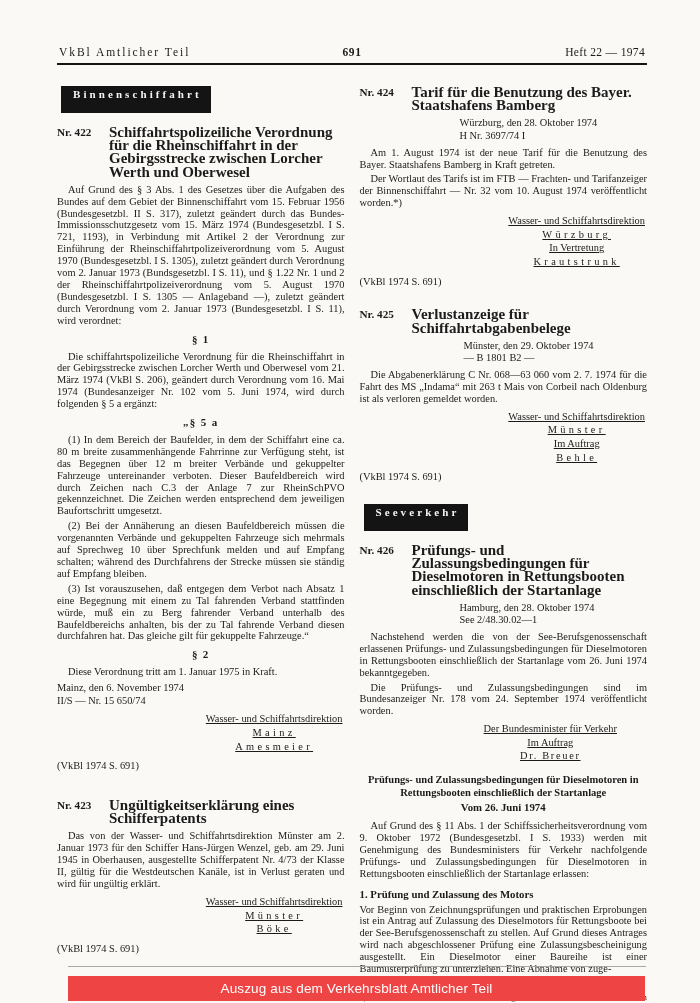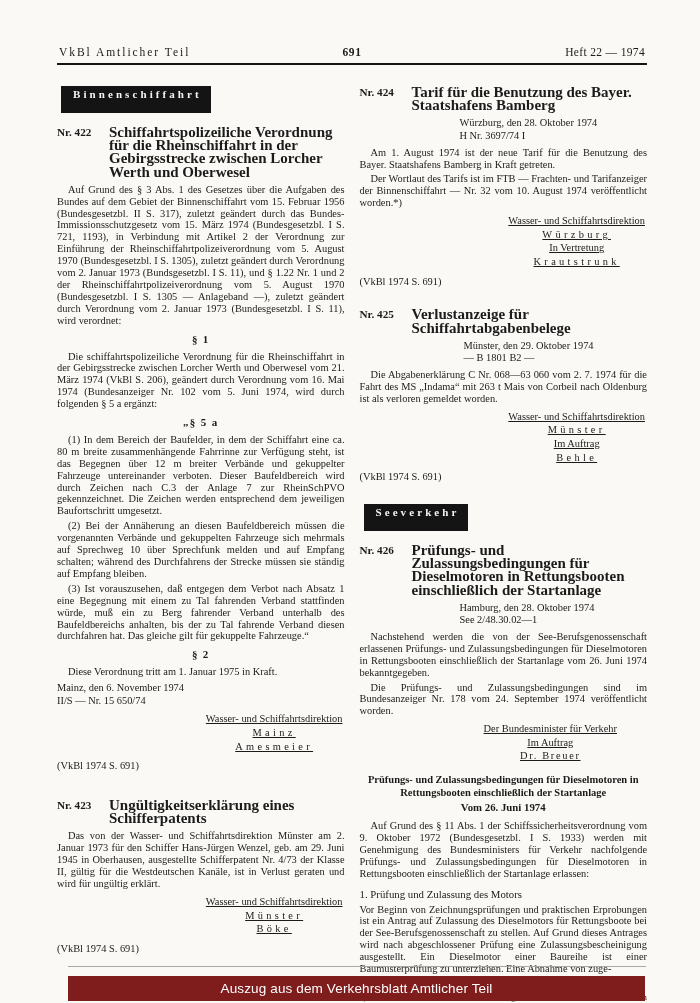--- a/index.html
+++ b/index.html
@@ -26,27 +26,27 @@
   .date-block{margin:4px 0 4px;line-height:12.6px;text-align:left;}
   .db-mid{margin-left:100px;}
   .db-center{margin-left:104px;width:max-content;text-align:left;}
   .sig{width:max-content;max-width:100%;margin:5px 2px 5px auto;text-align:center;line-height:13.6px;text-decoration:underline;}
   .sp{letter-spacing:.32em;}
   .sp-sm{letter-spacing:.16em;}
   .ref{text-align:left;margin:7px 0 0;}
   .gap-lg{margin-top:27px;}
   .reg-heading{font-weight:bold;text-align:center;font-size:10.5px;line-height:12.6px;margin:11px 2px 2px;}
   .reg-date{font-weight:bold;text-align:center;font-size:10.8px;margin:3px 0 6px;}
-  .sub-heading{font-weight:normal;text-align:left;font-size:10.8px;margin:9px 0 3px;}
+  .sub-heading{font-weight:bold;text-align:left;font-size:10.8px;margin:9px 0 3px;}
   .fn-sep{width:132px;border:none;border-top:1.5px solid #3a3a3a;margin:11px 0 5px 0;}
   .footnote{display:flex;font-size:8.8px;line-height:10.2px;text-align:justify;}
   .fn-marker{width:16px;flex:none;font-weight:bold;}
   .fn-text{flex:1;}
   .footer-rule{position:absolute;left:68px;width:578px;top:966px;border:none;border-top:1px solid #a9a7a2;margin:0;}
-  .footer-bar{position:absolute;left:68px;width:577px;top:976px;height:25px;background:#7f1d1d;
+  .footer-bar{position:absolute;left:68px;width:577px;top:976px;height:25px;background:#ef4444;
     color:#fdfdfd;font-family:"Liberation Sans",sans-serif;font-size:13.5px;
     display:flex;align-items:center;justify-content:center;letter-spacing:.01em;}
 </style>
 </head>
 <body>
 
 <div class="page">
   <div class="content">
 
     <div class="masthead">

